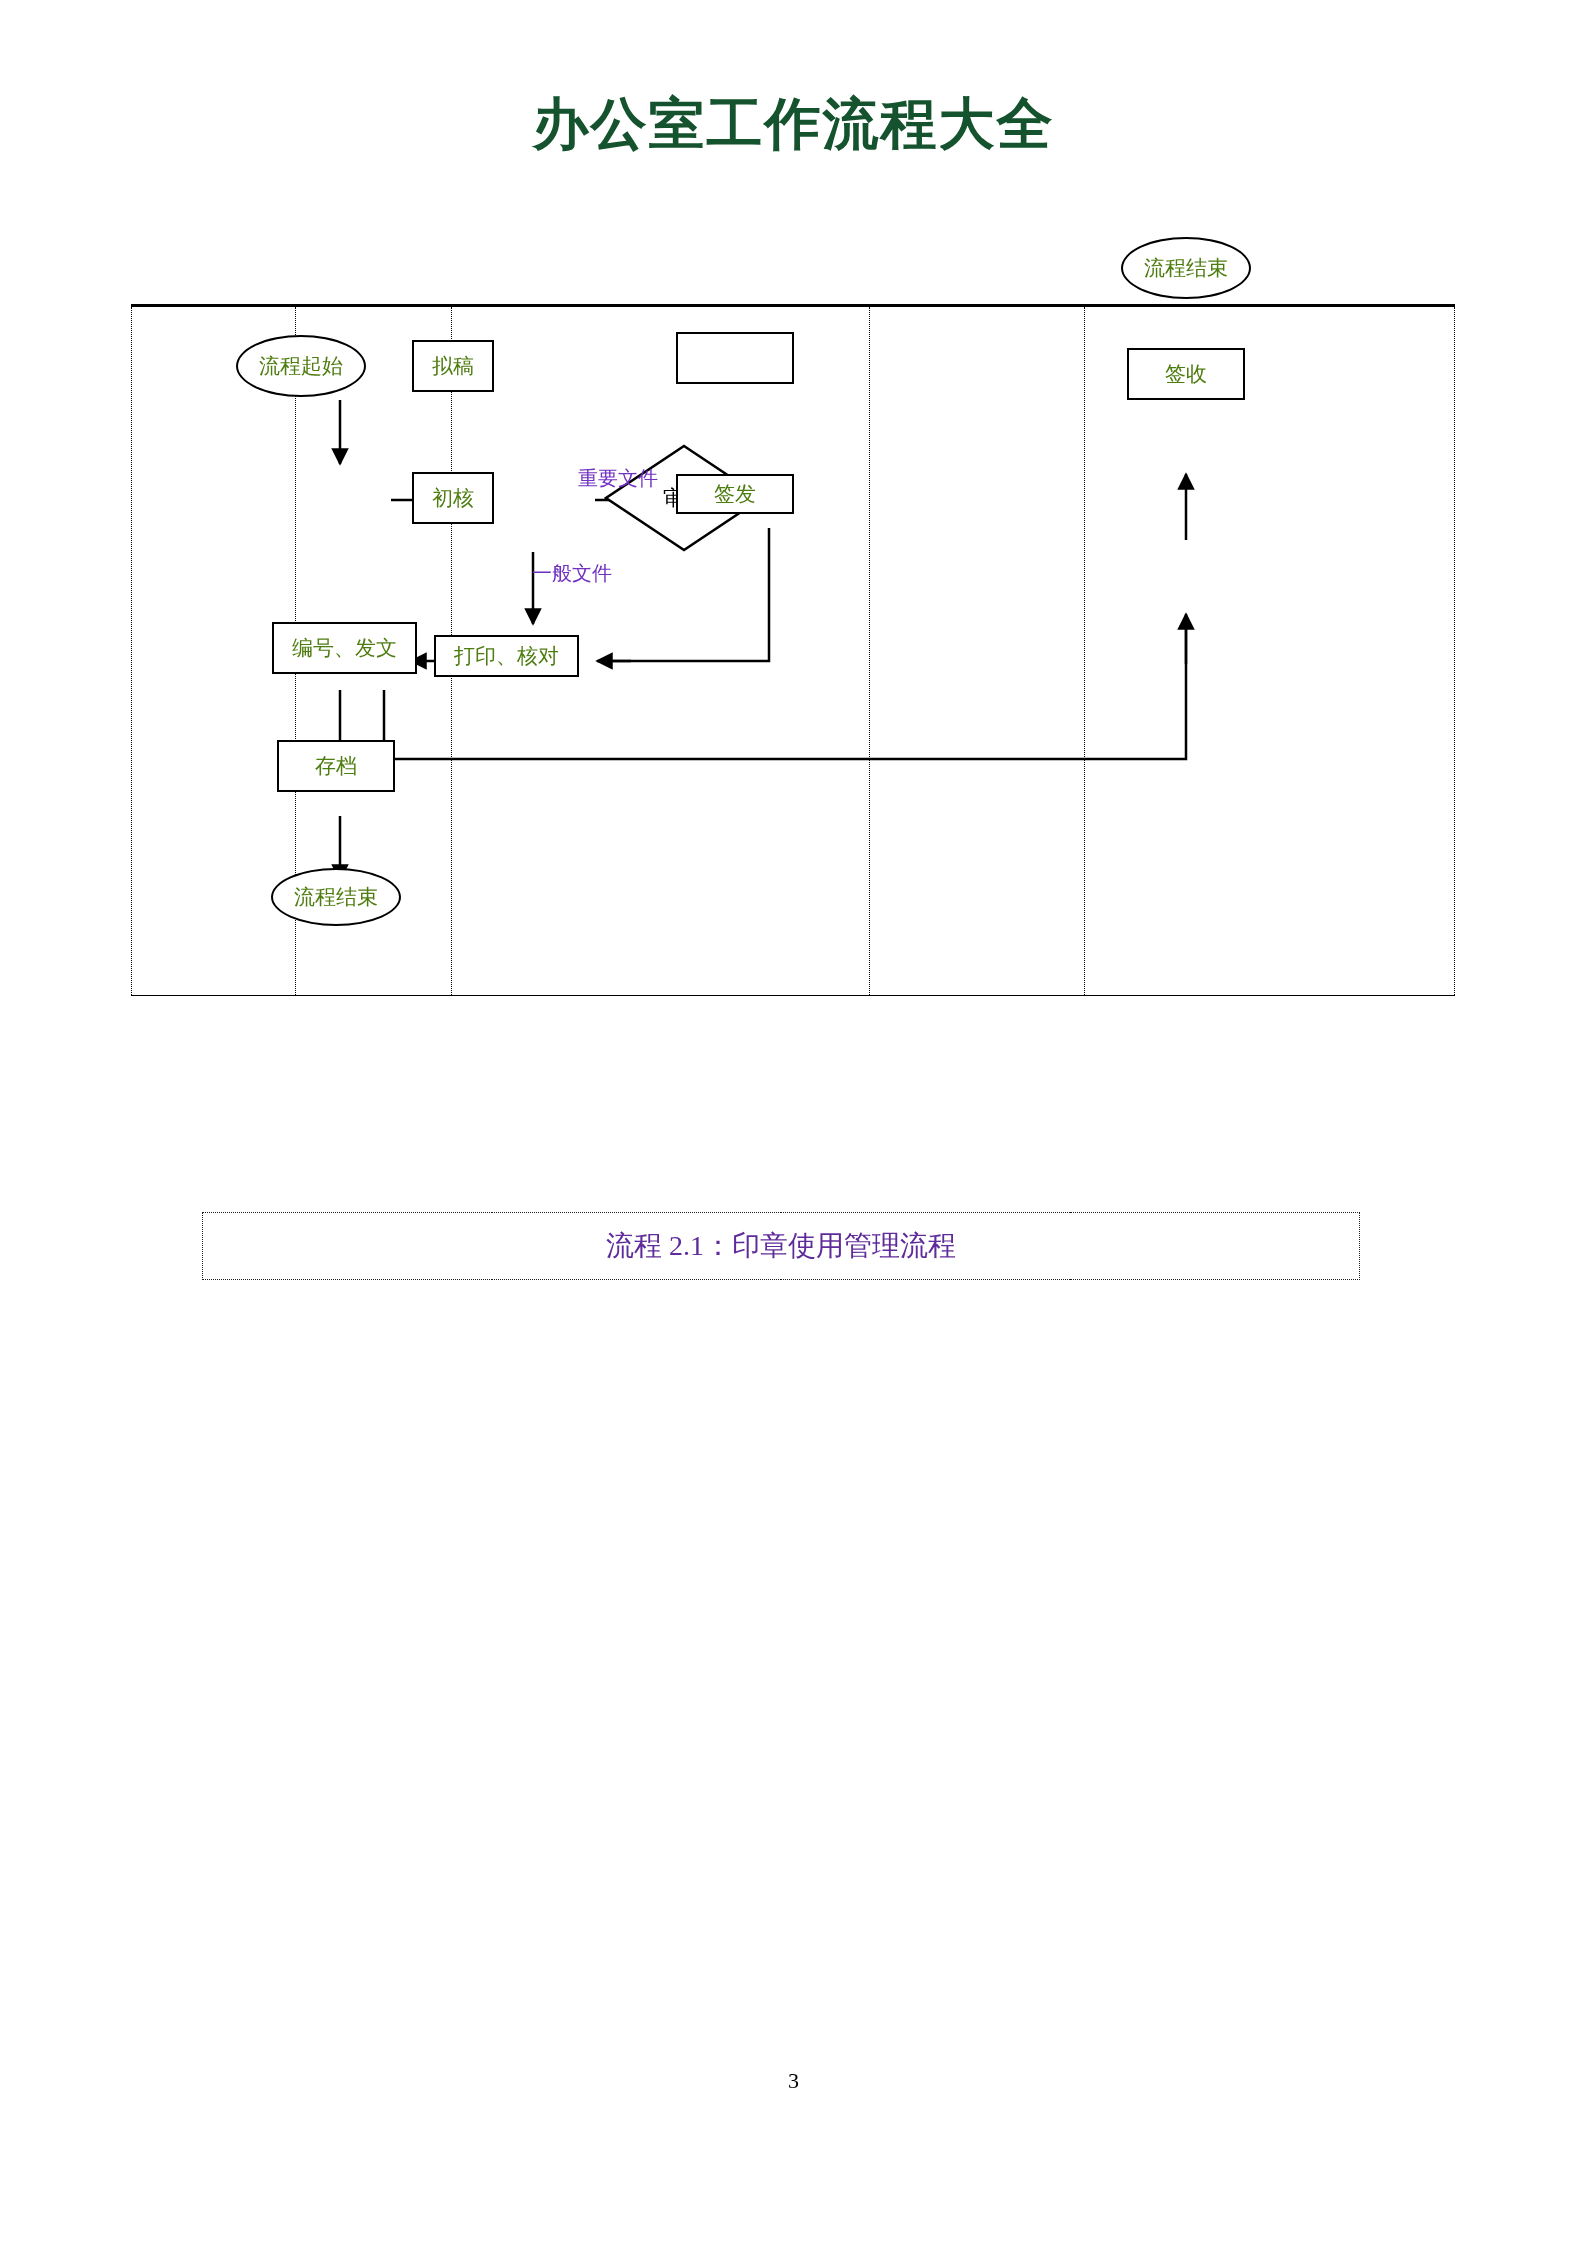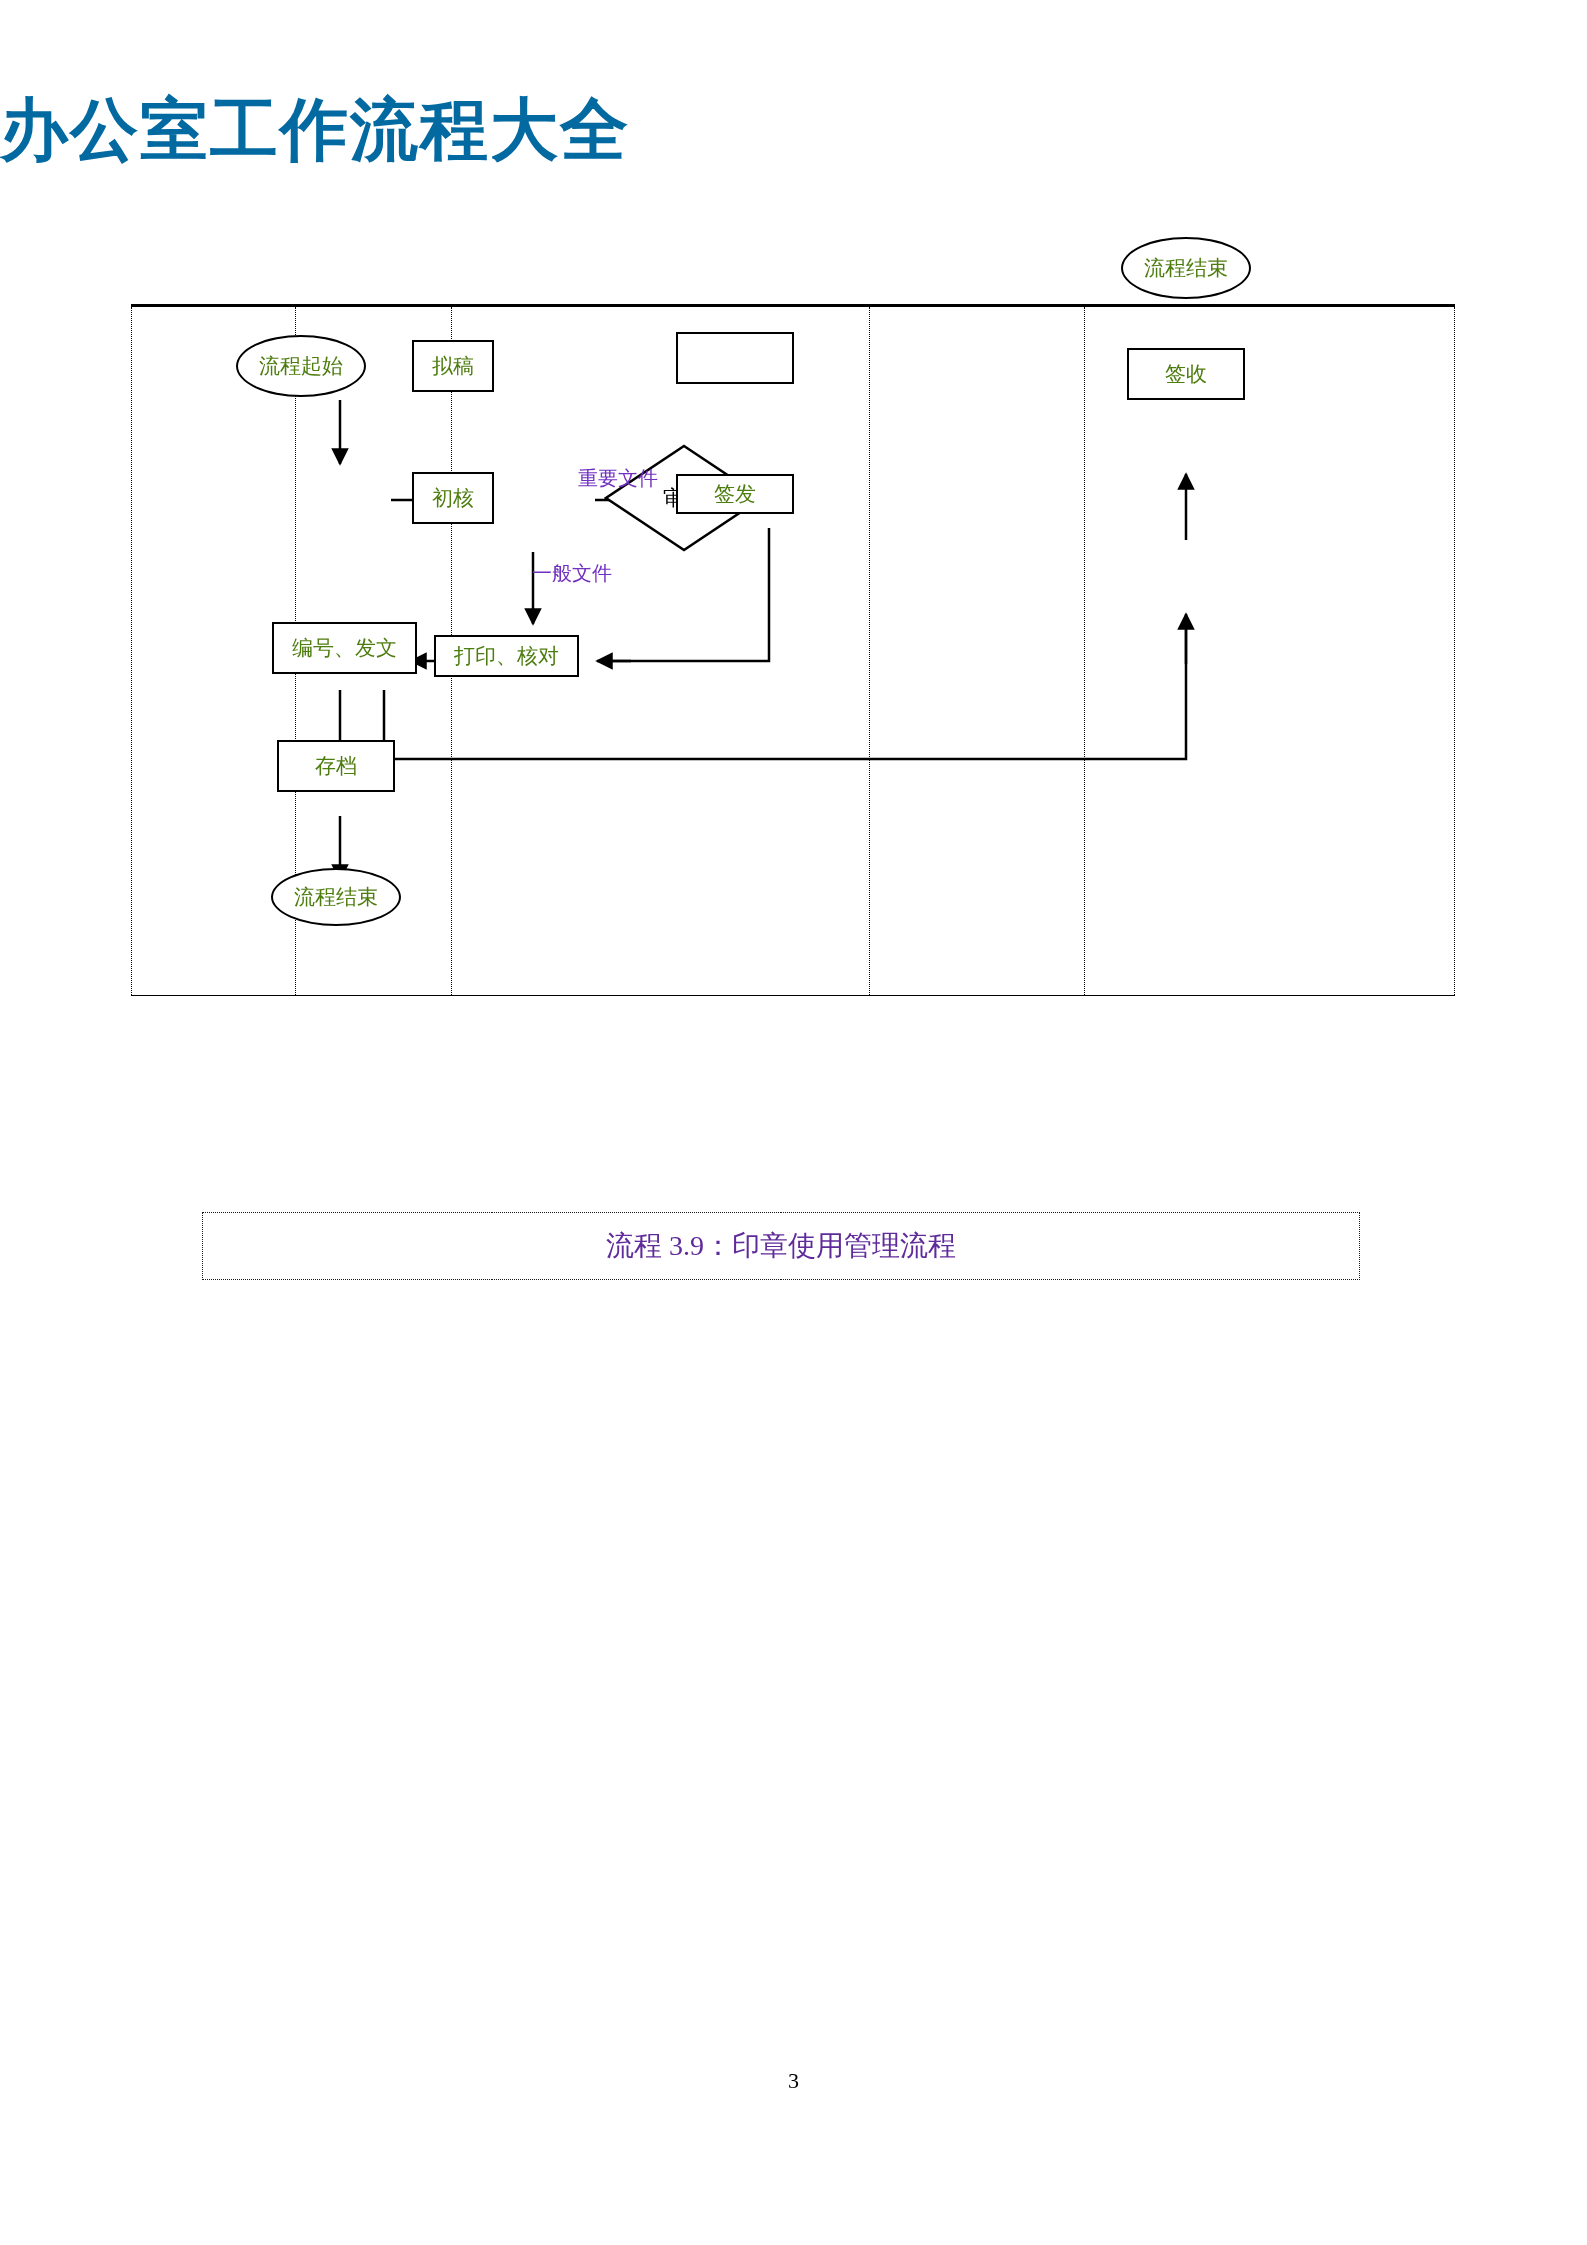--- a/index.html
+++ b/index.html
@@ -14,24 +14,25 @@
     font-family: "Liberation Serif", "DejaVu Serif", serif;
     overflow: hidden;
   }
 
   
   #doc-title {
     position: absolute;
     left: 0;
     top: 96px;
     width: 1587px;
-    color: #0369a1;
+    text-align: center;
+    color: #14532d;
     font-family: "DejaVu Sans", "Liberation Sans", sans-serif;
     font-weight: bold;
-    font-size: 68px;
+    font-size: 56px;
     letter-spacing: 2px;
     line-height: 1.0;
     white-space: nowrap;
   }
 
   
   #flow-frame {
     position: absolute;
     left: 131px;
     top: 304px;
@@ -296,18 +297,18 @@
   <span>流程结束</span>
 </div>
 
 <div class="edge-label" style="left:578px; top:465px;">重要文件</div>
 
 <div class="edge-label" style="left:532px; top:560px;">一般文件</div>
 
 <table id="process-table">
   <tbody>
     <tr>
-      <td class="tbl-title" colspan="4">流程 3.9：印章使用管理流程</td>
+      <td class="tbl-title" colspan="4">流程 2.1：印章使用管理流程</td>
     </tr>
   </tbody>
 </table>
 
 <div id="page-number">3</div>
 
 </body></html>

